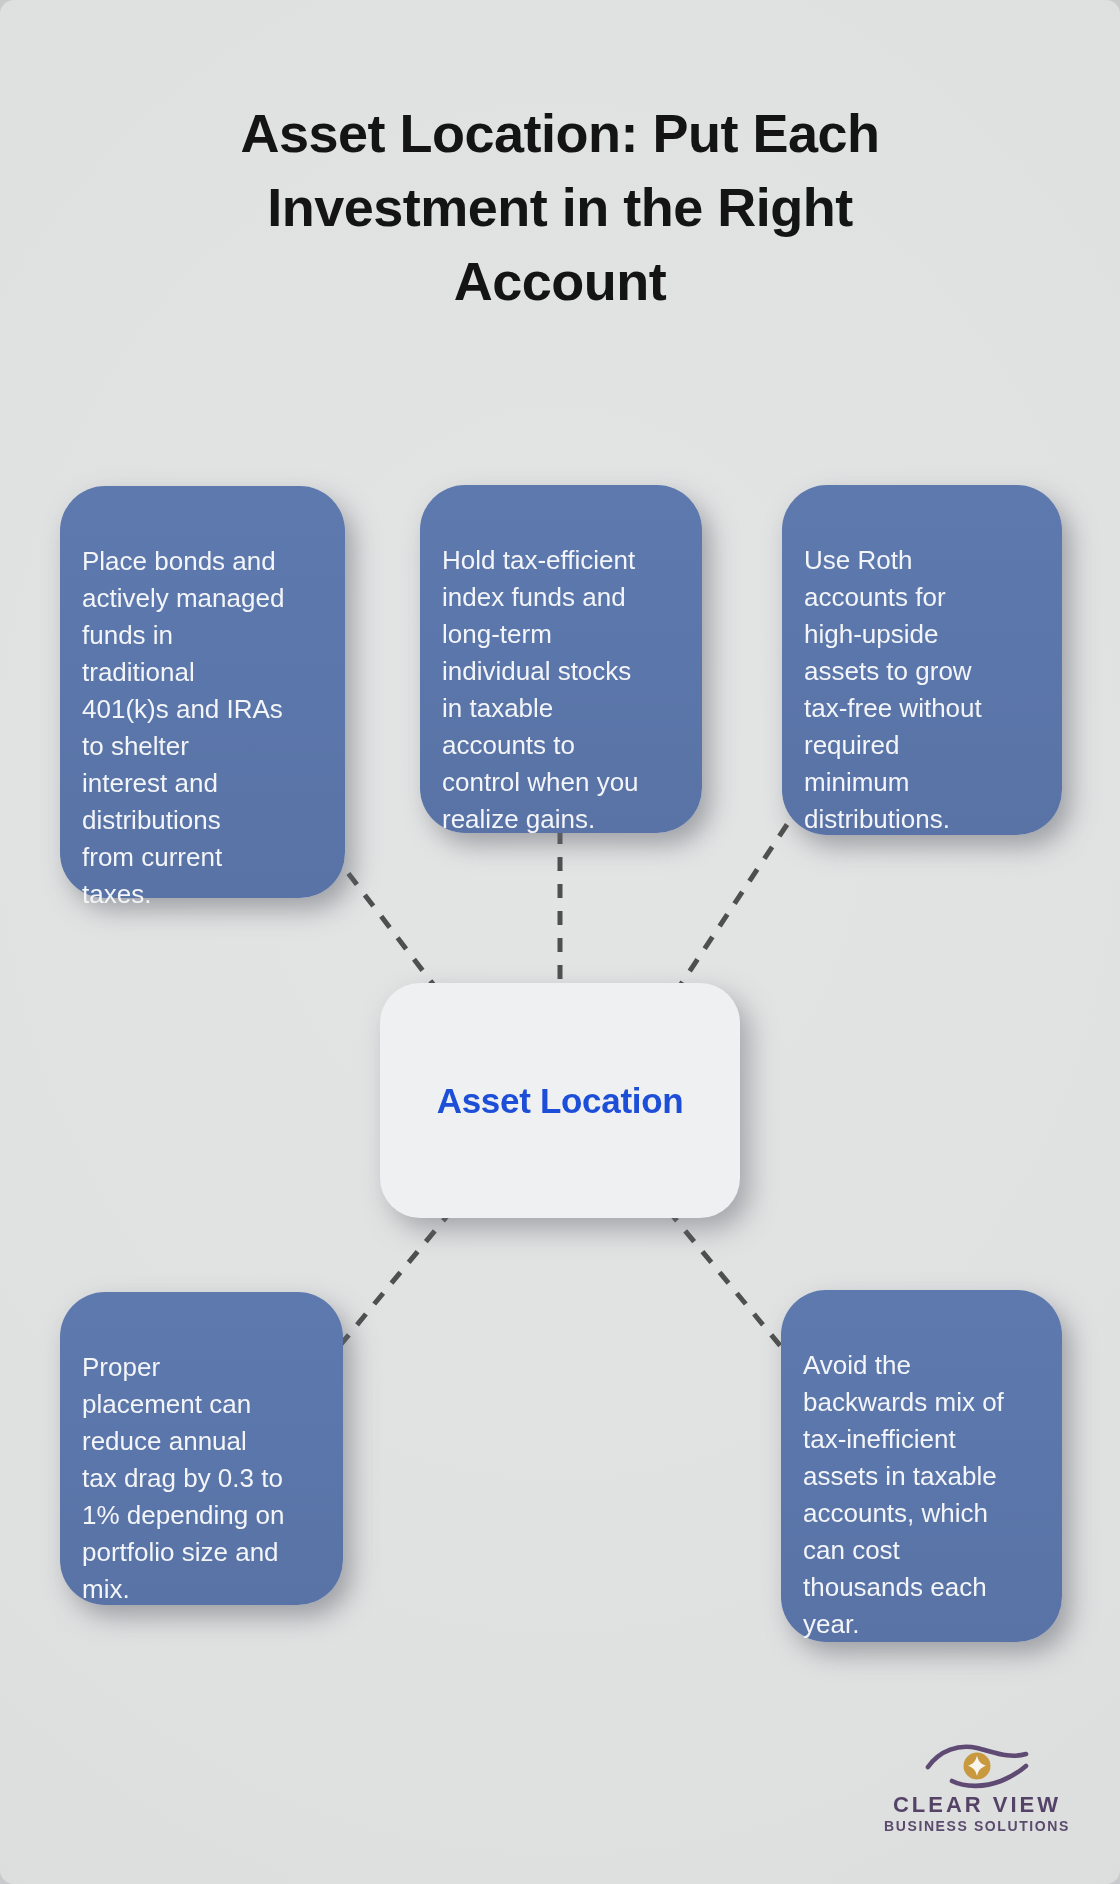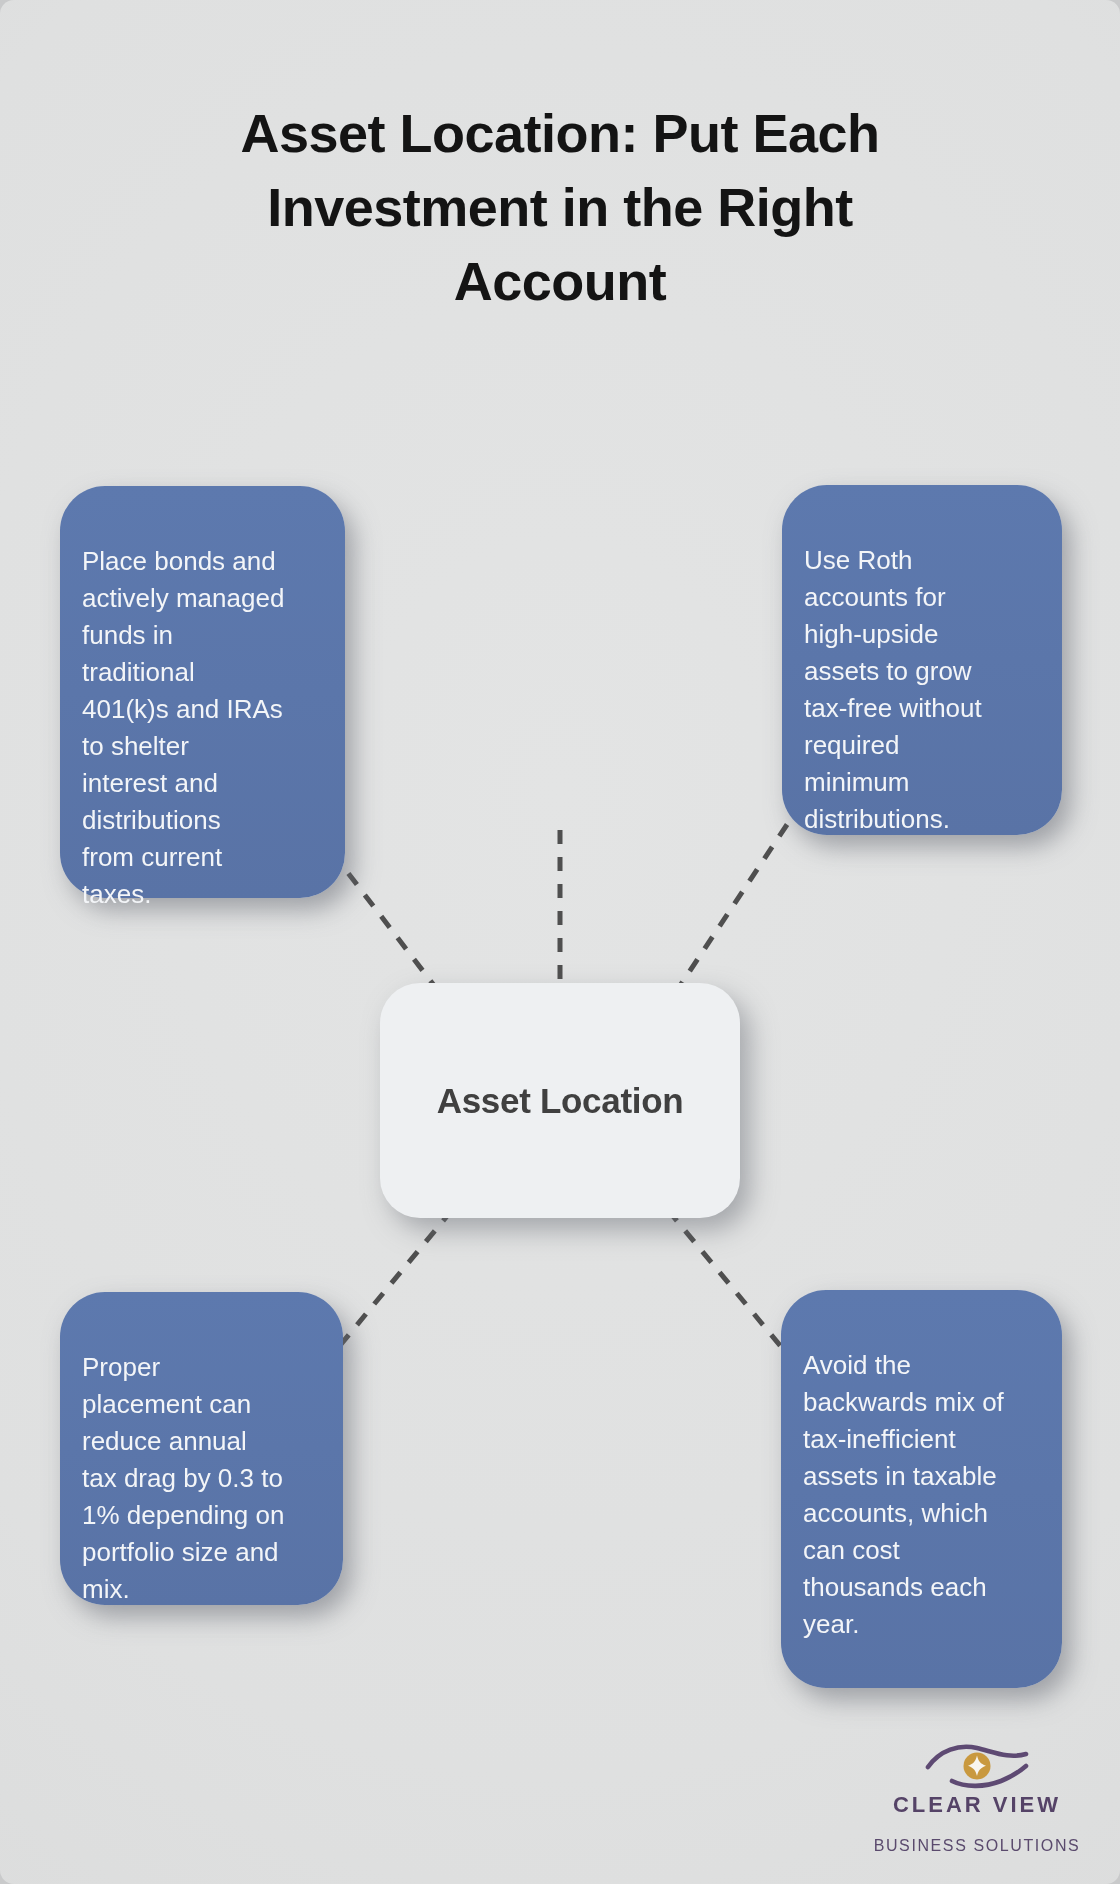--- a/index.html
+++ b/index.html
@@ -20,36 +20,36 @@
     position:absolute;box-sizing:border-box;border-radius:45px;
     background:linear-gradient(180deg,#5d79ae 0%,#5973a6 100%);
     box-shadow:9px 12px 24px rgba(105,110,118,0.55);
     padding:20px 22px;color:#f3f5f8;
     font-size:26px;line-height:37px;white-space:pre-line;
   }
   .n1{left:60px;top:486px;width:285px;height:412px;}
   .n2{left:420px;top:485px;width:282px;height:348px;}
   .n3{left:782px;top:485px;width:280px;height:350px;}
   .n4{left:60px;top:1292px;width:283px;height:313px;}
-  .n5{left:781px;top:1290px;width:281px;height:398px;}
+  .n5{left:781px;top:1290px;width:281px;height:352px;}
   .center-node{
     position:absolute;left:380px;top:983px;width:360px;height:235px;box-sizing:border-box;
     border-radius:40px;background:#eef0f2;
     box-shadow:10px 12px 26px rgba(105,110,118,0.5);
     display:flex;align-items:center;justify-content:center;
   }
-  .center-label{font-size:35px;font-weight:bold;color:#404040;letter-spacing:-0.3px;}
+  .center-label{font-size:35px;font-weight:bold;color:#1d4ed8;letter-spacing:-0.3px;}
   .logo{position:absolute;left:860px;top:1738px;width:234px;text-align:center;}
   .logo-eye{display:block;margin:0 auto;}
   .logo-name{
     font-size:22px;font-weight:bold;letter-spacing:3px;
     color:#554367;white-space:nowrap;
   }
   .logo-tagline{
-    margin-top:19px;font-size:16px;font-weight:normal;letter-spacing:1.6px;
+    margin-top:0;font-size:14px;font-weight:bold;letter-spacing:1.6px;
     color:#5a4a6d;white-space:nowrap;
   }
 </style>
 </head>
 <body>
 
 <div class="stage">
 
   <svg class="connectors" viewBox="0 0 1120 1884" xmlns="http://www.w3.org/2000/svg" aria-hidden="true">
     <g stroke="#4f4f4f" stroke-width="5" stroke-dasharray="14 13" fill="none">
@@ -71,20 +71,30 @@
 funds in
 traditional
 401(k)s and IRAs
 to shelter
 interest and
 distributions
 from current
 taxes.</span>
   </div>
 
+  <div class="node n2">
+    <span>Hold tax-efficient
+index funds and
+long-term
+individual stocks
+in taxable
+accounts to
+control when you
+realize gains.</span>
+  </div>
 
   <div class="node n3">
     <span>Use Roth
 accounts for
 high-upside
 assets to grow
 tax-free without
 required
 minimum
 distributions.</span>

